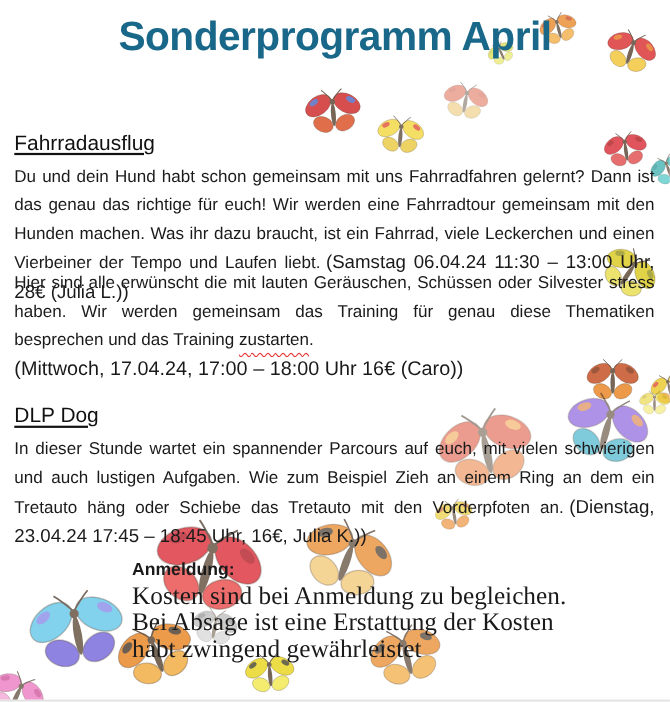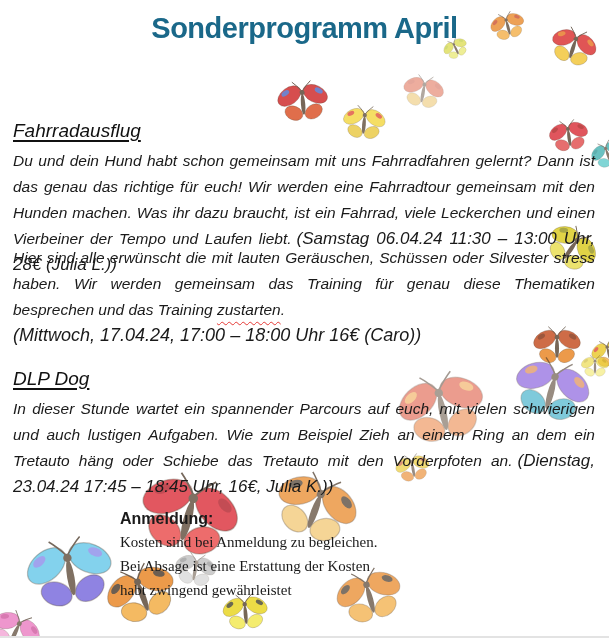--- a/index.html
+++ b/index.html
@@ -12,24 +12,24 @@
     color:#1a1a1a;
     box-sizing:border-box;
     border-bottom:2px solid #e3e3e3;
   }
   #butterfly-layer{position:absolute;inset:0;z-index:0;}
   .butterfly{position:absolute;pointer-events:none;}
   .content{position:absolute;inset:0;z-index:1;}
   h1.title{
     position:absolute;top:12px;left:0;width:100%;
     margin:0;text-align:center;
-    font-size:29px;font-weight:bold;letter-spacing:-0.5px;
+    font-size:37px;font-weight:bold;letter-spacing:-0.5px;
     color:var(--title-color,#1a6889);
   }
-  .sec{position:absolute;left:13px;width:582px;font-style:italic;}
+  .sec{position:absolute;left:13px;width:582px;}
   .sec1{top:120px;}
   .sec2{top:245px;}
   .sec3{top:368px;}
   h2.hd{
     margin:0 0 6px 0;
     font-size:19px;font-weight:normal;
     text-decoration:underline;
     text-decoration-thickness:1.5px;
     text-underline-offset:3px;
     color:#111;
@@ -53,21 +53,21 @@
     font-size:16px;line-height:23px;margin-top:12px;
   }
   .contact .c-head{font-weight:bold;}
   .contact a.link{
     color:var(--link-color,#2e8398);
     text-decoration:underline;
     cursor:pointer;
   }
   .contact .serif{
     font-family:"Liberation Serif",serif;
-    font-size:15px;line-height:24px;
+    font-size:23px;line-height:24px;
   }
 </style>
 </head>
 <body>
 
 <div class="page">
   <div id="butterfly-layer">
       <div class="butterfly" style="left: 487px; top: 6px; width: 42px; height: 42px; opacity: 0.75; transform: rotate(-15deg);"><svg viewBox="0 0 100 100" width="100%" height="100%">
       <g stroke="rgba(50,30,10,0.35)" stroke-width="1.2">
         <ellipse cx="29" cy="37" rx="21" ry="13.5" fill="#e8821e" transform="rotate(-32 29 37)"></ellipse>

